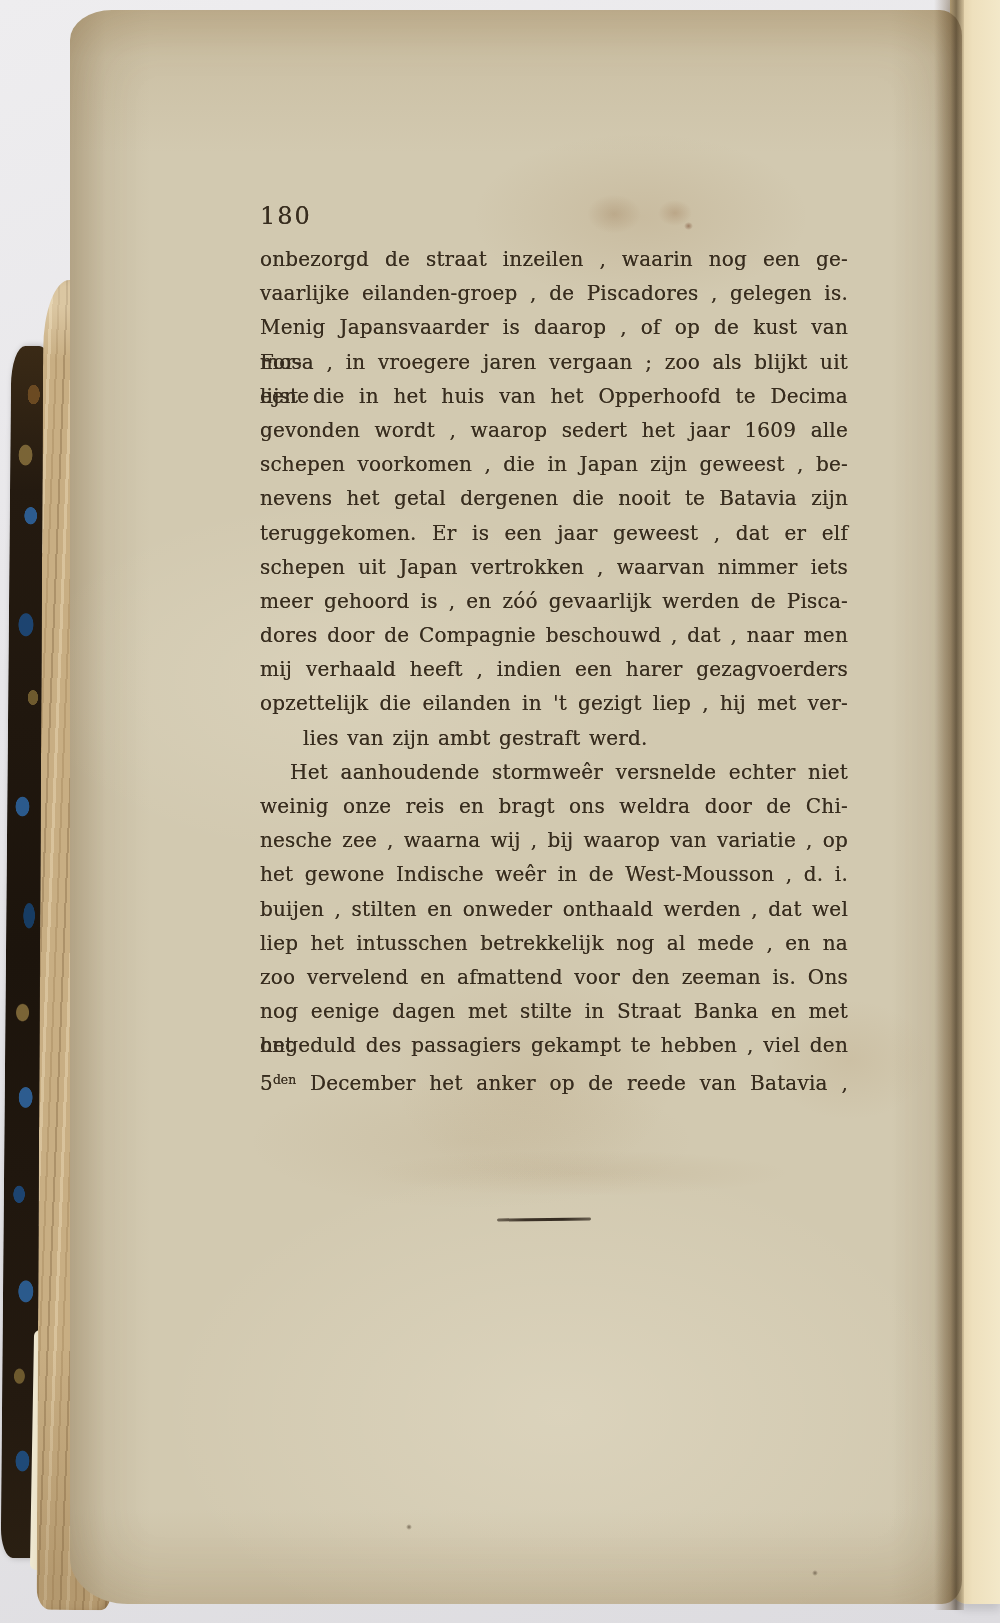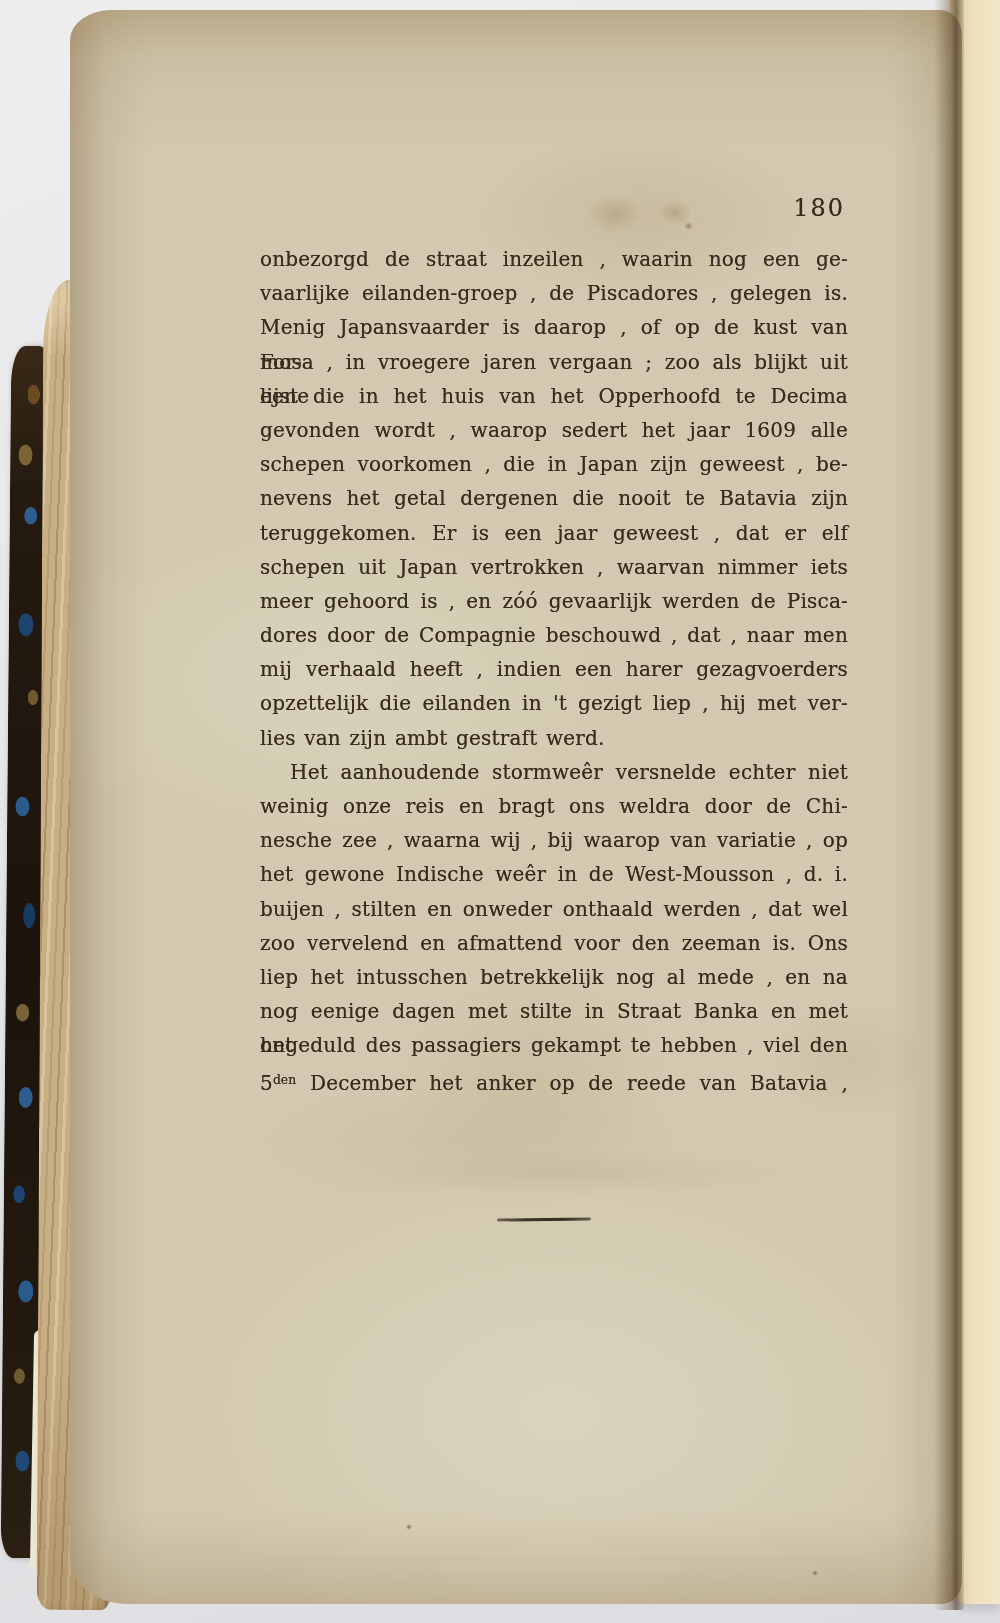--- a/index.html
+++ b/index.html
@@ -92,37 +92,37 @@
   }
 
   
   .gutter-shadow{
     position:absolute;left:934px;top:0;width:30px;height:1610px;
     background:linear-gradient(90deg,transparent 0%,rgba(88,64,32,.38) 55%,rgba(50,35,16,.55) 74%,rgba(120,95,60,.18) 100%);
     pointer-events:none;
   }
 
   .page-number{
-    position:absolute;left:190px;top:184px;width:585px;
-    text-align:right;font-size:24px;color:var(--ink,#372c1e);
+    position:absolute;left:190px;top:192px;width:585px;
+    text-align:left;font-size:24px;color:var(--ink,#372c1e);
     letter-spacing:2px;
     text-shadow:0 0 .5px rgba(55,44,30,.8);
   }
 
   .text-block{
     position:absolute;left:190px;top:232px;width:588px;
     font-size:20px;line-height:34.2px;color:var(--ink,#372c1e);
     word-spacing:2px;letter-spacing:.2px;
     text-shadow:0 0 .5px rgba(55,44,30,.75);
   }
   .line{
     text-align:justify;text-align-last:justify;
     height:34.2px;white-space:normal;
   }
-  .line.last{text-align-last:left;}
+  .line.last{text-align-last:left;margin-left:43px;}
   .line.indent{text-indent:30px;}
   .line sup{font-size:.62em;vertical-align:.45em;letter-spacing:0;}
 
   .divider{
     position:absolute;left:427px;top:1208px;width:94px;height:3px;
     background:linear-gradient(90deg,rgba(60,50,38,.65),#3c3227 30%,#352c22 70%,rgba(60,50,38,.7));
     border-radius:2px;transform:rotate(-0.6deg);
   }
 
   
@@ -169,22 +169,22 @@
         <div class="line">meer gehoord is , en zóó gevaarlijk werden de Pisca-</div>
         <div class="line">dores door de Compagnie beschouwd , dat , naar men</div>
         <div class="line">mij verhaald heeft , indien een harer gezagvoerders</div>
         <div class="line">opzettelijk die eilanden in 't gezigt liep , hij met ver-</div>
         <div class="line last">lies van zijn ambt gestraft werd.</div>
         <div class="line indent">Het aanhoudende stormweêr versnelde echter niet</div>
         <div class="line">weinig onze reis en bragt ons weldra door de Chi-</div>
         <div class="line">nesche zee , waarna wij , bij waarop van variatie , op</div>
         <div class="line">het gewone Indische weêr in de West-Mousson , d. i.</div>
         <div class="line">buijen , stilten en onweder onthaald werden , dat wel</div>
+        <div class="line">liep het intusschen betrekkelijk nog al mede , en na</div>
         <div class="line">zoo vervelend en afmattend voor den zeeman is.  Ons</div>
-        <div class="line">liep het intusschen betrekkelijk nog al mede , en na</div>
         <div class="line">nog eenige dagen met stilte in Straat Banka en met het</div>
         <div class="line">ongeduld des passagiers gekampt te hebben , viel den</div>
         <div class="line"><span>5</span><sup>den</sup><span> December het anker op de reede van Batavia ,</span></div>
       </div>
 
     <div class="divider"></div>
   </div>
 
   <div class="gutter-shadow"></div>
 </div>

